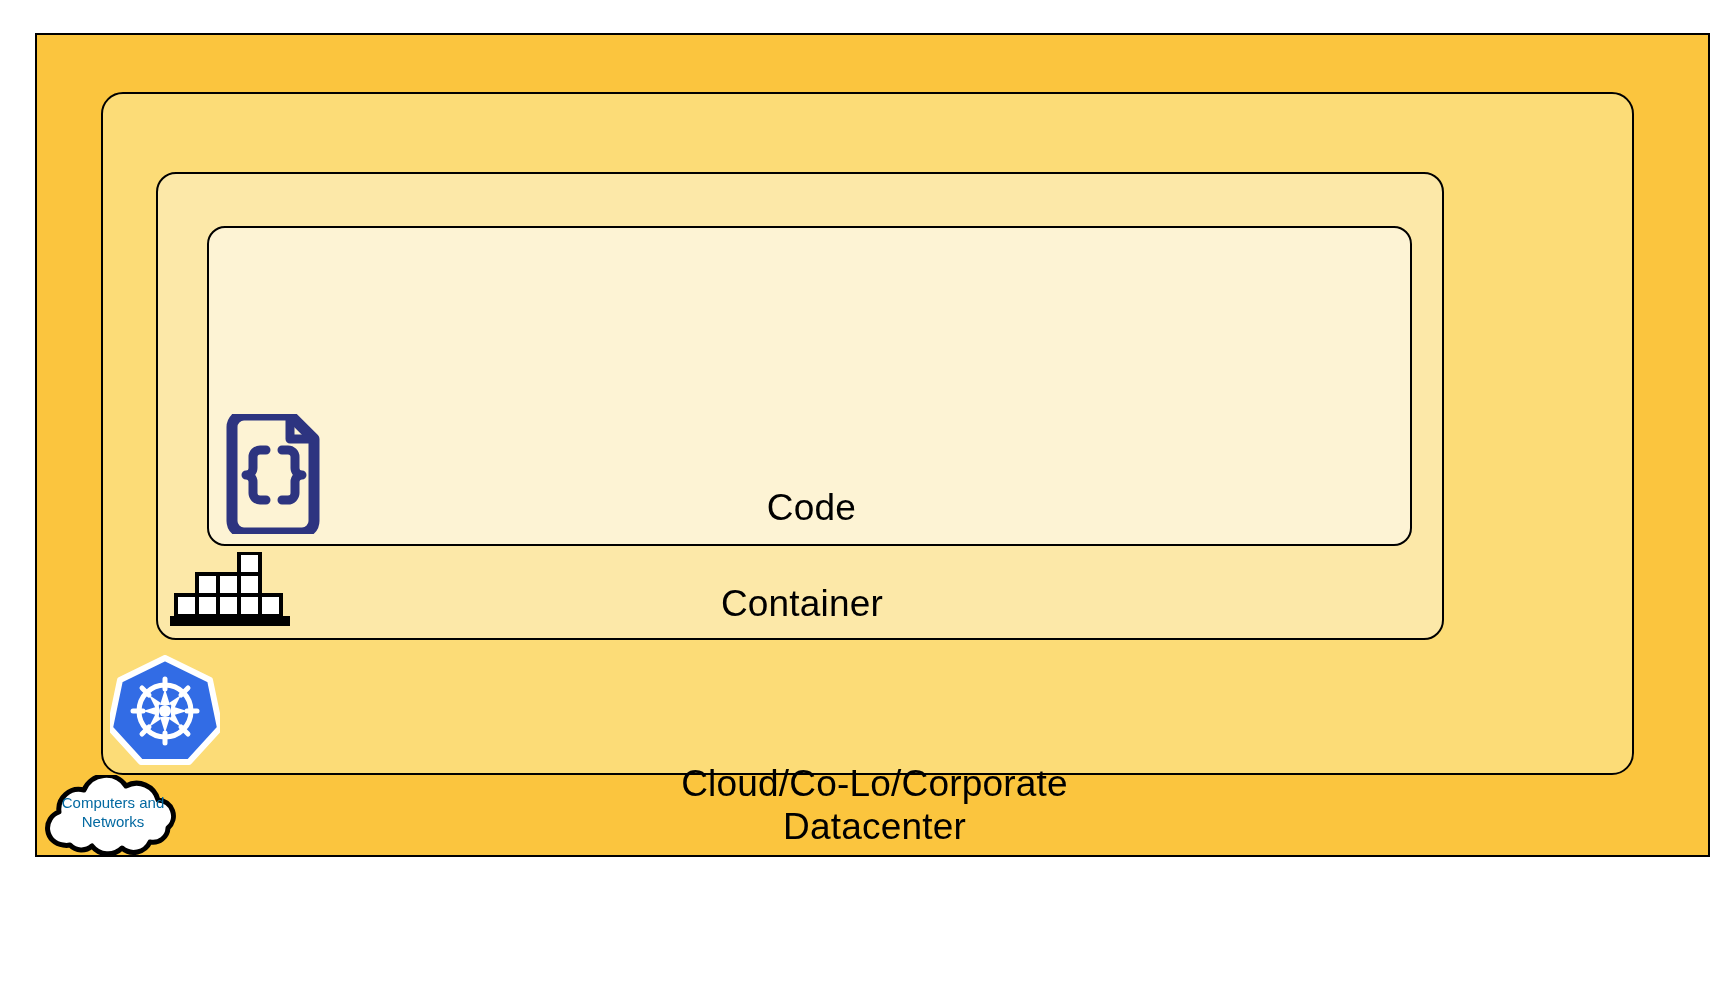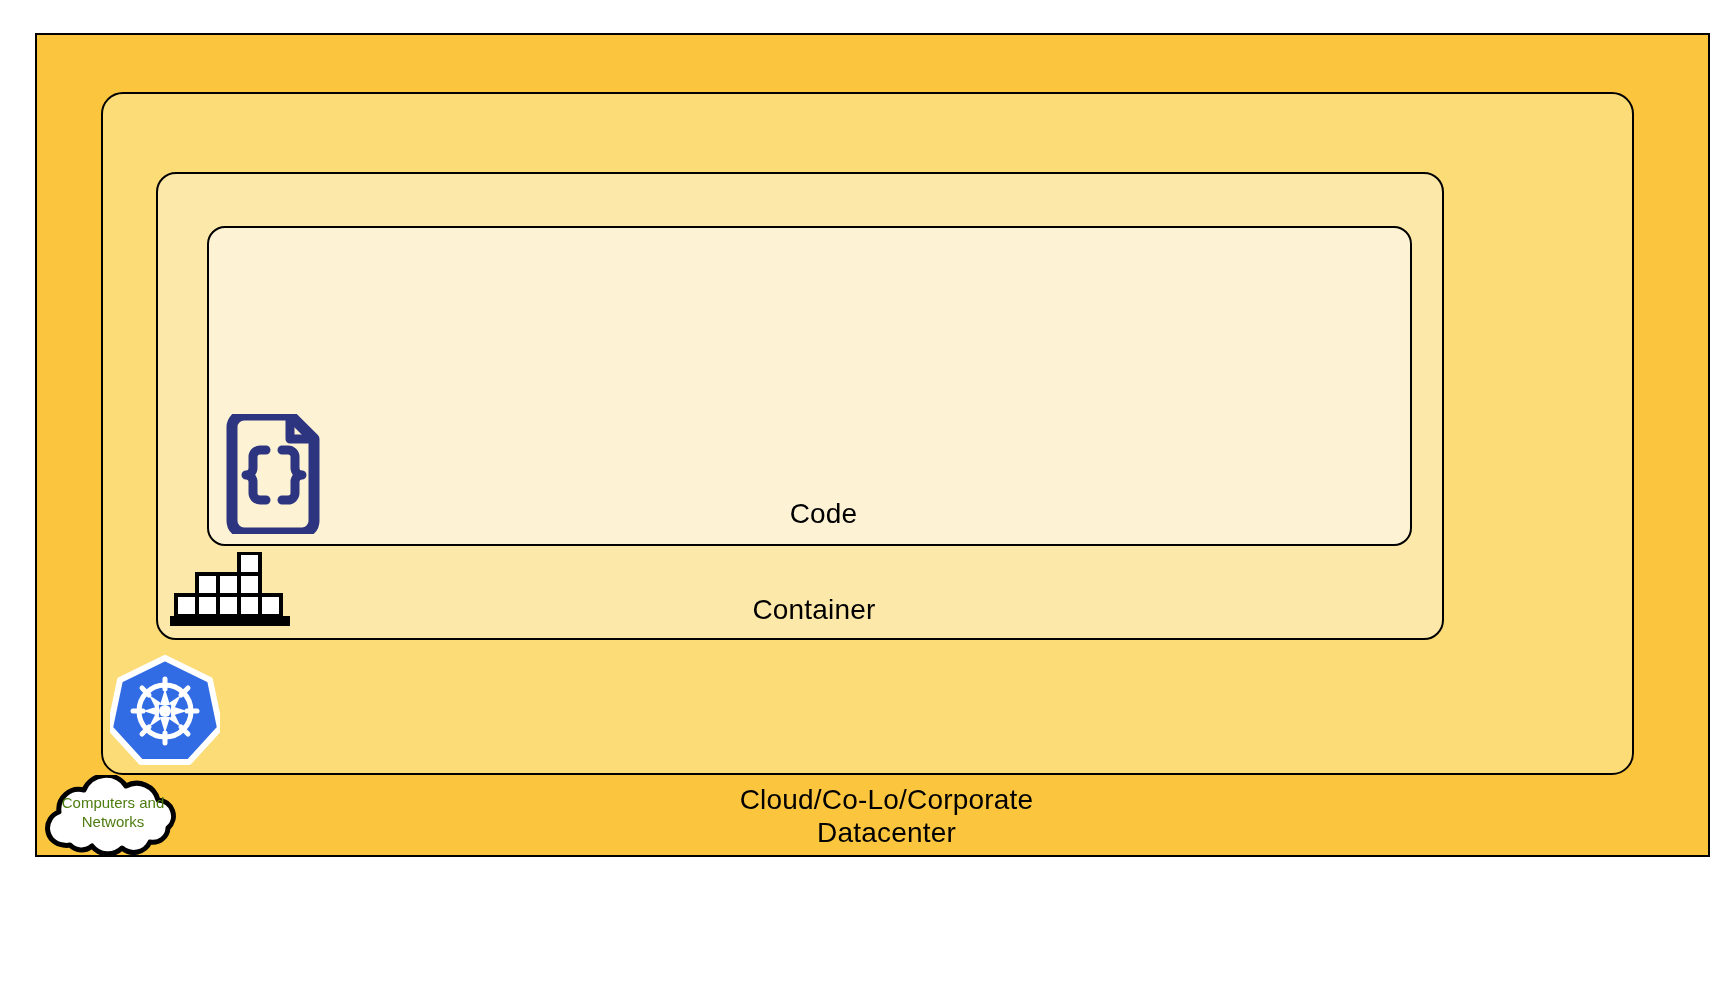--- a/index.html
+++ b/index.html
@@ -62,26 +62,25 @@
     width: 1205px;
     height: 320px;
     background: #FDF3D4;
     border-radius: 18px;
   }
 
   
   .layer-label {
     position: absolute;
     color: #000000;
-    font-size: 28px;
+    font-size: 37px;
     line-height: 1.18;
     text-align: center;
     white-space: pre-line;
     letter-spacing: 0.2px;
-    padding-left: 12px;
   }
 
   .label-code {
     left: 0;
     right: 0;
     bottom: 14px;
     width: 1205px;
   }
 
   .label-container {
@@ -139,21 +138,21 @@
   }
 
   .cloud-text {
     position: absolute;
     left: 33px;
     top: 793px;
     width: 160px;
     text-align: center;
     font-size: 15px;
     line-height: 1.28;
-    color: #4d7c0f;
+    color: #0369a1;
     white-space: pre-line;
     z-index: 5;
     pointer-events: none;
   }
 </style>
 </head>
 <body>
 
 <div id="stage">
 

